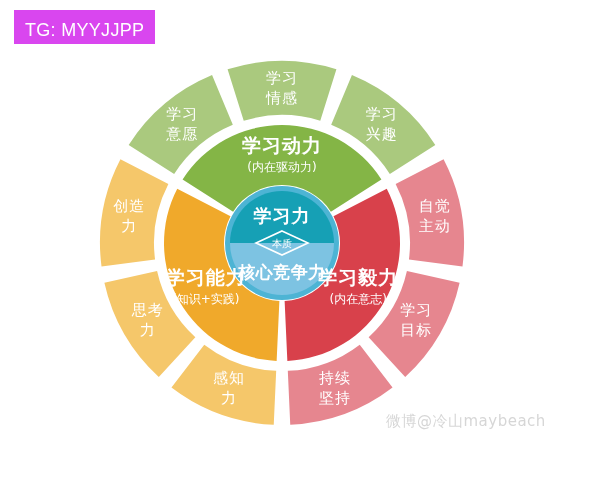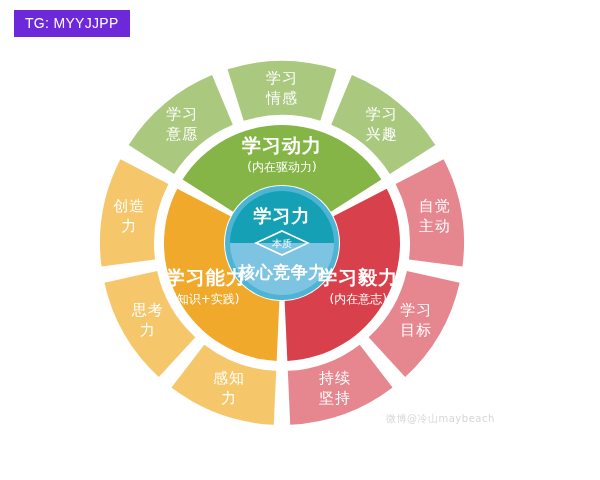--- a/index.html
+++ b/index.html
@@ -21,26 +21,26 @@
     top: 0;
     width: 600px;
     height: 480px;
     background: #ffffff;
   }
 
   .tg-badge {
     position: absolute;
     left: 14px;
     top: 10px;
-    background: #6d28d9;
+    background: #d946ef;
     color: #ffffff;
-    font-size: 14px;
+    font-size: 18px;
     font-family: "Liberation Sans", sans-serif;
     letter-spacing: 0.3px;
-    padding: 5px 11px 5px 11px;
+    padding: 12px 11px 5px 11px;
     line-height: 17px;
     white-space: nowrap;
   }
 
   .site-badge {
     position: absolute;
     right: 4px;
     bottom: 8px;
     background: #5c5c5c;
     color: #ffffff;
@@ -48,21 +48,21 @@
     font-family: "Liberation Sans", sans-serif;
     padding: 5px 13px 6px 13px;
     line-height: 17px;
     white-space: nowrap;
   }
 
   .weibo-watermark {
     position: absolute;
     left: 386px;
     top: 412px;
-    font-size: 10px;
+    font-size: 15px;
     color: #c9c9c9;
     font-family: "DejaVu Sans", sans-serif;
     letter-spacing: 0.5px;
     white-space: nowrap;
     opacity: 0.75;
   }
 
   svg.wheel {
     position: absolute;
     left: 0;

